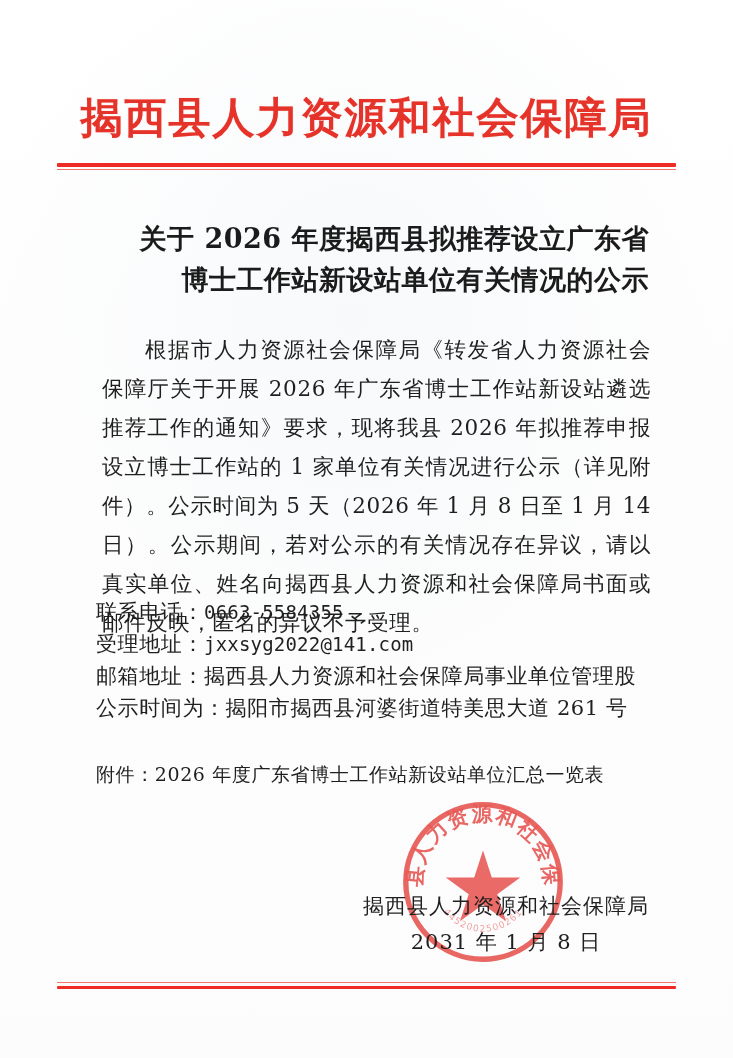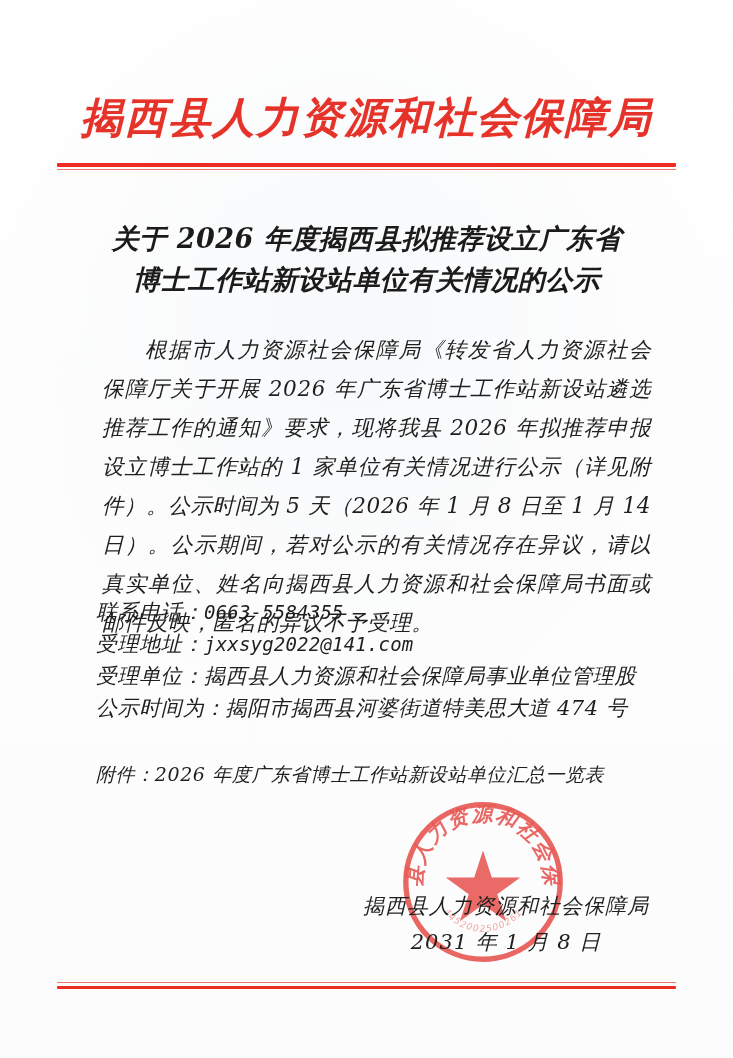--- a/index.html
+++ b/index.html
@@ -12,21 +12,20 @@
     font-family: "DejaVu Serif", "Liberation Serif", serif;
   }
   .page {
     position: relative;
     width: 733px;
     height: 1058px;
     margin: 0 auto;
     background: #e5e5e5;
     overflow: hidden;
     box-sizing: border-box;
-    font-style: italic;
   }
   
   .paper-tint {
     position: absolute;
     inset: 0;
     background:
       radial-gradient(ellipse 70% 55% at 48% 30%, rgba(246,248,250,0.85) 0%, rgba(255,255,255,0) 70%),
       linear-gradient(180deg, #ffffff 0%, #fdfdfd 45%, #fcfcfd 100%);
     pointer-events: none;
   }
@@ -87,21 +86,21 @@
     background: #ee2b24;
     border-radius: 1px;
   }
 
   
   .doc-title {
     position: absolute;
     left: 84px;
     right: 84px;
     top: 218px;
-    text-align: center;
+    text-align: right;
     color: #1b1b1b;
     font-family: "DejaVu Serif", "Liberation Serif", serif;
     font-weight: bold;
     font-size: 27px;
     line-height: 41px;
     letter-spacing: 0.5px;
   }
   .doc-title .tl { display: block; }
 
   
@@ -224,26 +223,26 @@
   <div class="contact-block">
     <div class="contact-row">
       <span class="contact-label">联系电话：</span>
       <span class="contact-value mono">0663-5584355</span>
     </div>
     <div class="contact-row">
       <span class="contact-label">受理地址：</span>
       <span class="contact-value mono">jxxsyg2022@141.com</span>
     </div>
     <div class="contact-row">
-      <span class="contact-label">受理单位：</span>
+      <span class="contact-label">邮箱地址：</span>
       <span class="contact-value">揭西县人力资源和社会保障局事业单位管理股</span>
     </div>
     <div class="contact-row">
       <span class="contact-label">公示时间为：</span>
-      <span class="contact-value">揭阳市揭西县河婆街道特美思大道 474 号</span>
+      <span class="contact-value">揭阳市揭西县河婆街道特美思大道 261 号</span>
     </div>
   </div>
 
   <div class="attach-block">
     <span class="attach-line">附件：2026 年度广东省博士工作站新设站单位汇总一览表</span>
   </div>
 
   <div class="seal">
     <svg viewBox="0 0 200 200" xmlns="http://www.w3.org/2000/svg" aria-hidden="true">
       <defs>

